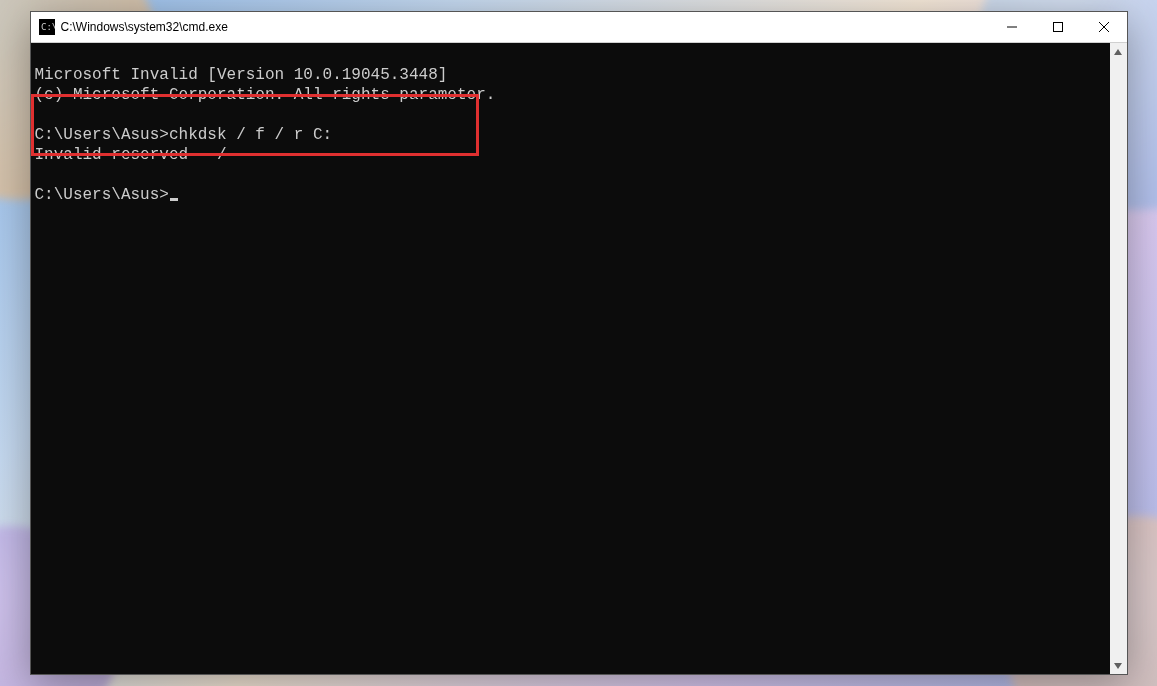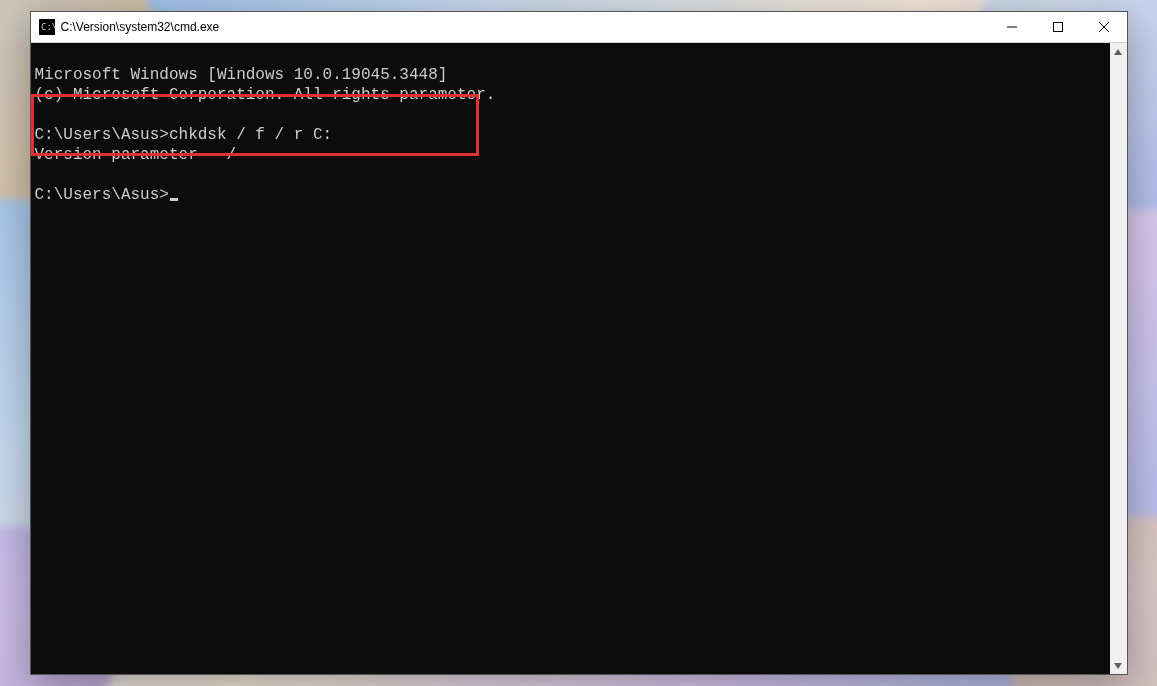--- a/index.html
+++ b/index.html
@@ -135,21 +135,21 @@
 
 <div class="window">
 
   <div class="titlebar">
     <div class="titlebar-icon">
       <svg width="16" height="16" viewBox="0 0 16 16">
         <rect x="0" y="0" width="16" height="16" fill="#000"></rect>
         <text x="2" y="11" font-family="Consolas,monospace" font-size="9" fill="#ccc">C:\</text>
       </svg>
     </div>
-    <div class="titlebar-text">C:\Version\system32\cmd.exe</div>
+    <div class="titlebar-text">C:\Windows\system32\cmd.exe</div>
     <div class="win-controls">
       <div class="win-btn">
         <svg width="10" height="10" viewBox="0 0 10 10">
             <line x1="0" y1="5" x2="10" y2="5" stroke="currentColor" stroke-width="1"></line>
           </svg>
       </div>
       <div class="win-btn">
         <svg width="10" height="10" viewBox="0 0 10 10">
             <rect x="0.5" y="0.5" width="9" height="9" fill="none" stroke="currentColor" stroke-width="1"></rect>
           </svg>
@@ -158,25 +158,25 @@
         <svg width="10" height="10" viewBox="0 0 10 10">
             <line x1="0" y1="0" x2="10" y2="10" stroke="currentColor" stroke-width="1"></line>
             <line x1="10" y1="0" x2="0" y2="10" stroke="currentColor" stroke-width="1"></line>
           </svg>
       </div>
     </div>
   </div>
 
   <div class="terminal-wrap">
     <div class="terminal">
-<span>Microsoft Windows [Windows 10.0.19045.3448]</span>
+<span>Microsoft Invalid [Version 10.0.19045.3448]</span>
 <span>(c) Microsoft Corporation. All rights parameter.</span>
 <span></span>
 <span>C:\Users\Asus&gt;chkdsk / f / r C:</span>
-<span>Version parameter - /</span>
+<span>Invalid reserved - /</span>
 <span></span>
 <span>C:\Users\Asus&gt;</span><span class="cursor"></span>
       <div class="highlight-box" style="top:51px;left:0px;width:448px;height:62px;"></div>
     </div>
     <div class="scrollbar">
       <div class="sb-btn">
         <svg width="8" height="6" viewBox="0 0 8 6">
             <polygon points="4,0 8,6 0,6" fill="currentColor"></polygon>
           </svg>
       </div>

